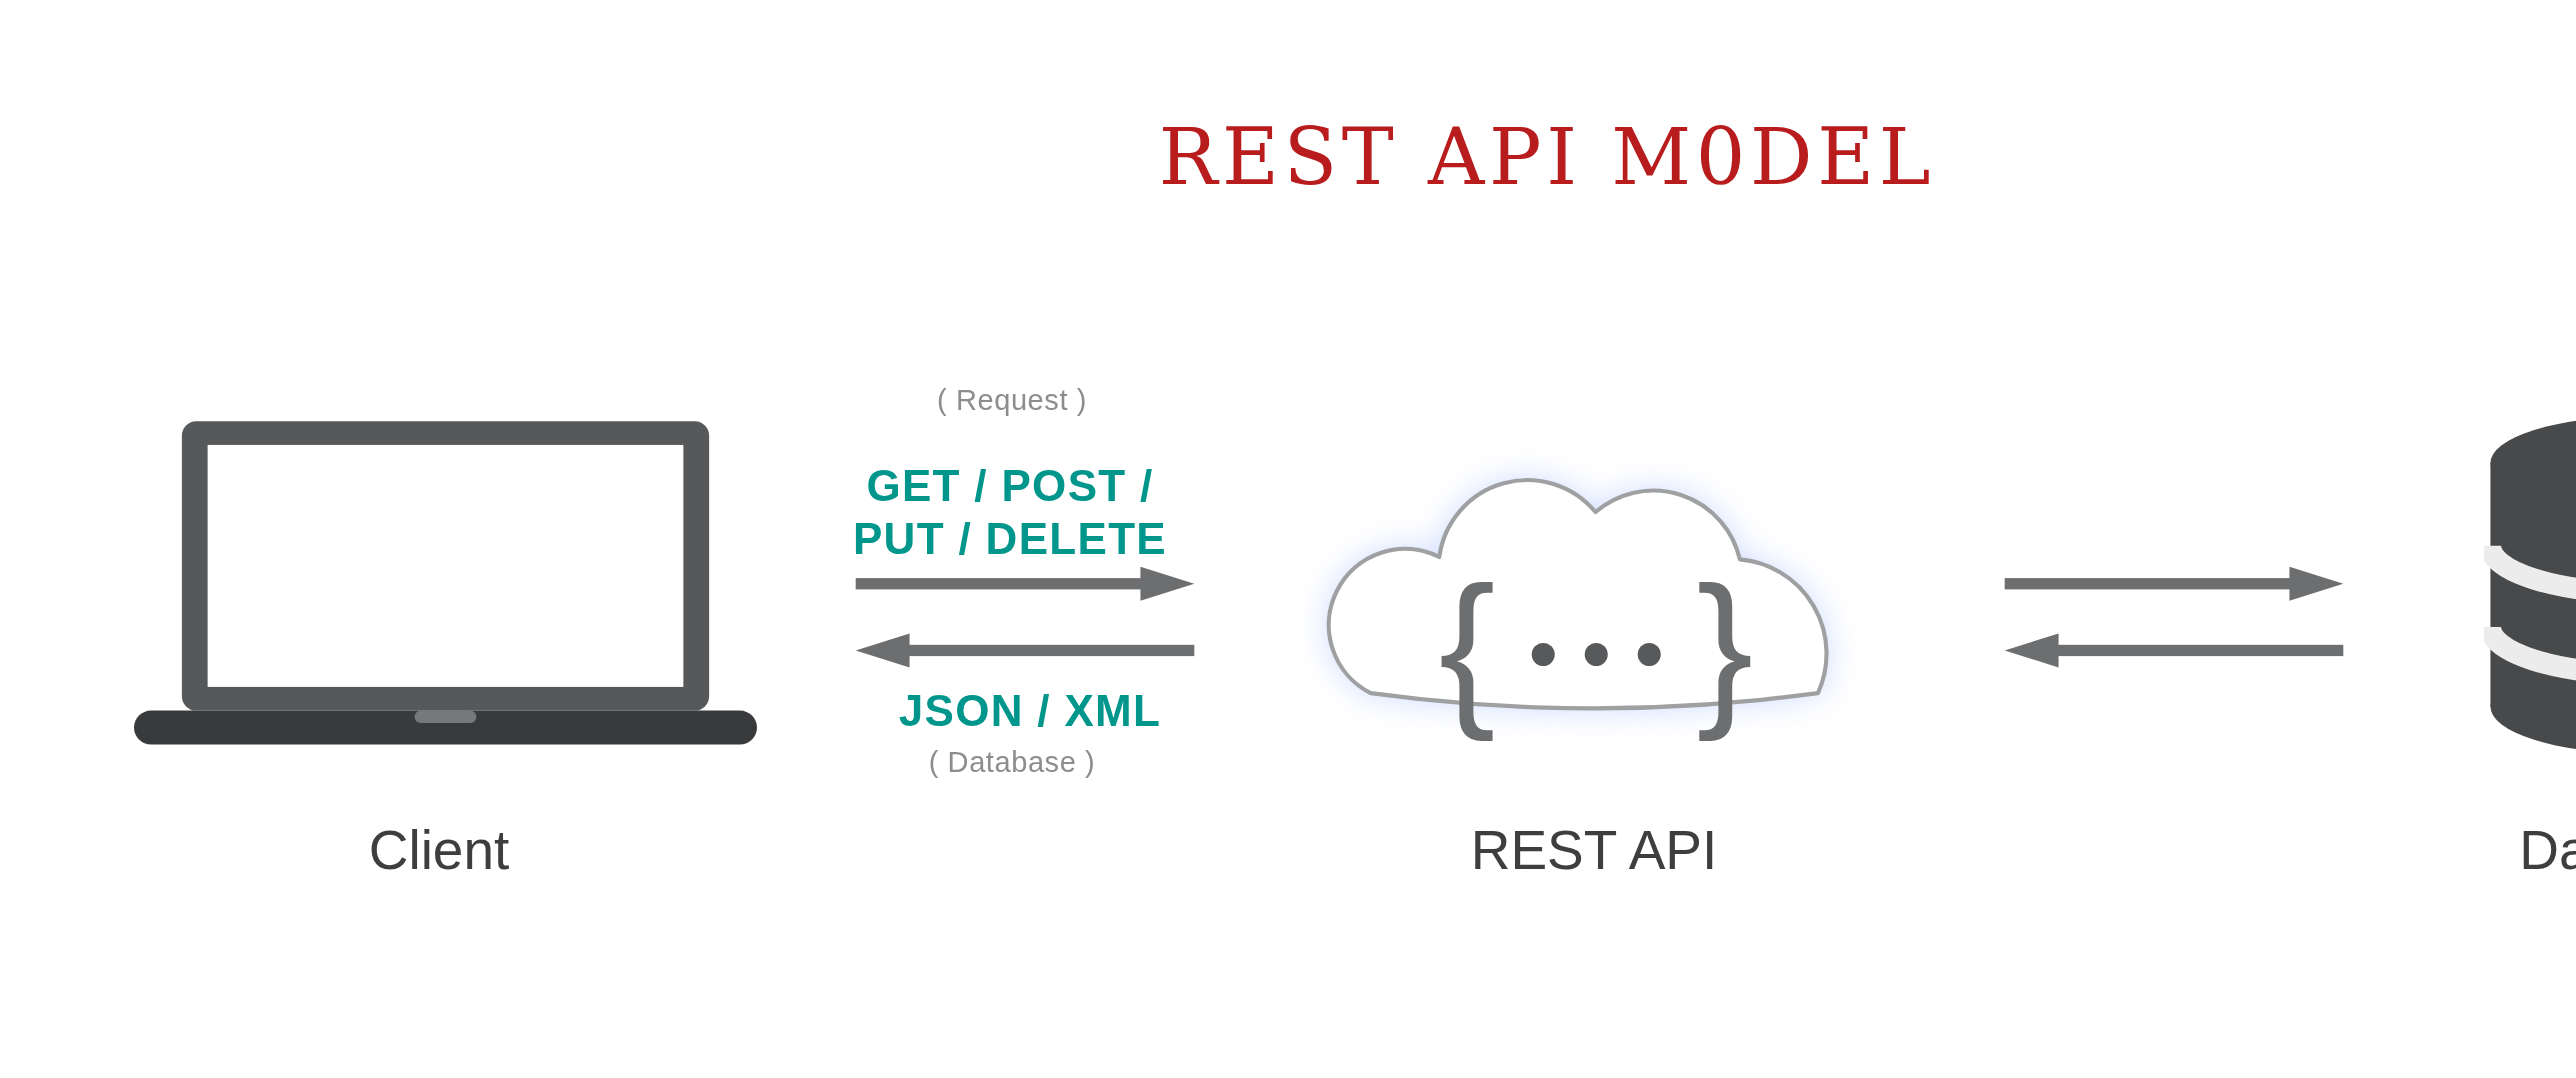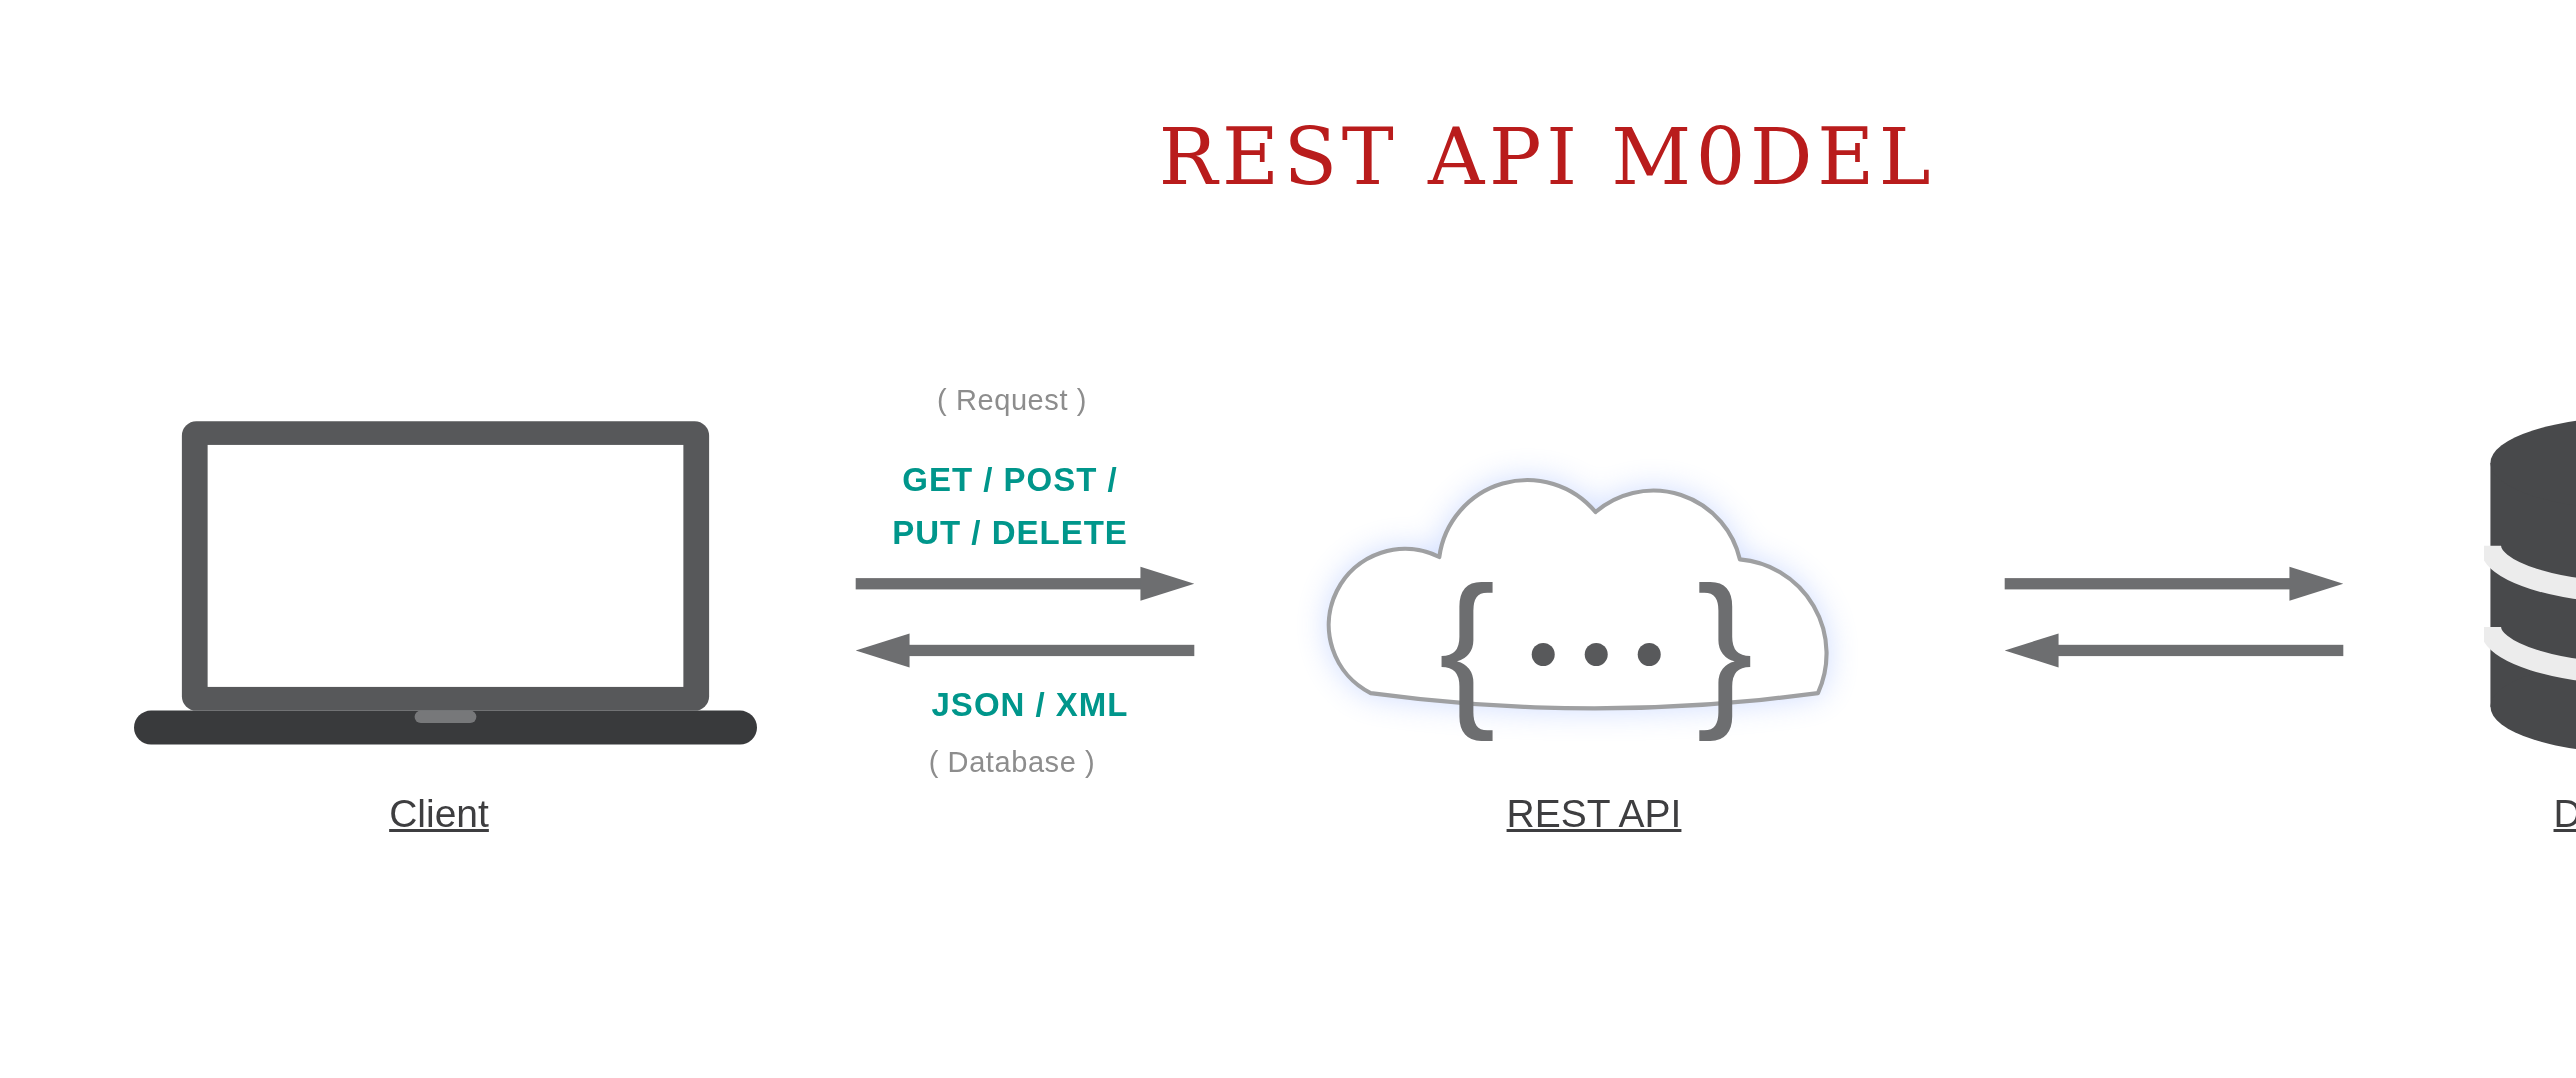--- a/index.html
+++ b/index.html
@@ -25,39 +25,38 @@
     margin: 0;
     font-family: "DejaVu Serif", "Liberation Serif", serif;
     font-weight: 400;
     font-size: 78px;
     letter-spacing: 0.06em;
     color: #b91c1c;
     white-space: nowrap;
   }
   .node-label {
     position: absolute;
-    top: 792px;
+    top: 818px;
     transform: translateX(-50%);
-    font-size: 39px;
+    font-size: 55px;
     color: #3E3E40;
     white-space: nowrap;
-    text-decoration: underline;
   }
   .caption {
     position: absolute;
     transform: translateX(-50%);
     font-size: 29px;
     color: #8D8D8D;
     letter-spacing: 0.02em;
     white-space: nowrap;
   }
   .methods {
     position: absolute;
     transform: translateX(-50%);
-    font-size: 33px;
+    font-size: 44px;
     font-weight: 700;
     color: #00968B;
     letter-spacing: 0.03em;
     white-space: nowrap;
   }
   .icon-svg { position: absolute; display: block; }
   .cloud-svg { filter: drop-shadow(0 0 15.5px rgba(150, 180, 255, 0.45)); }
   .braces {
     position: absolute;
     left: 1596px;

